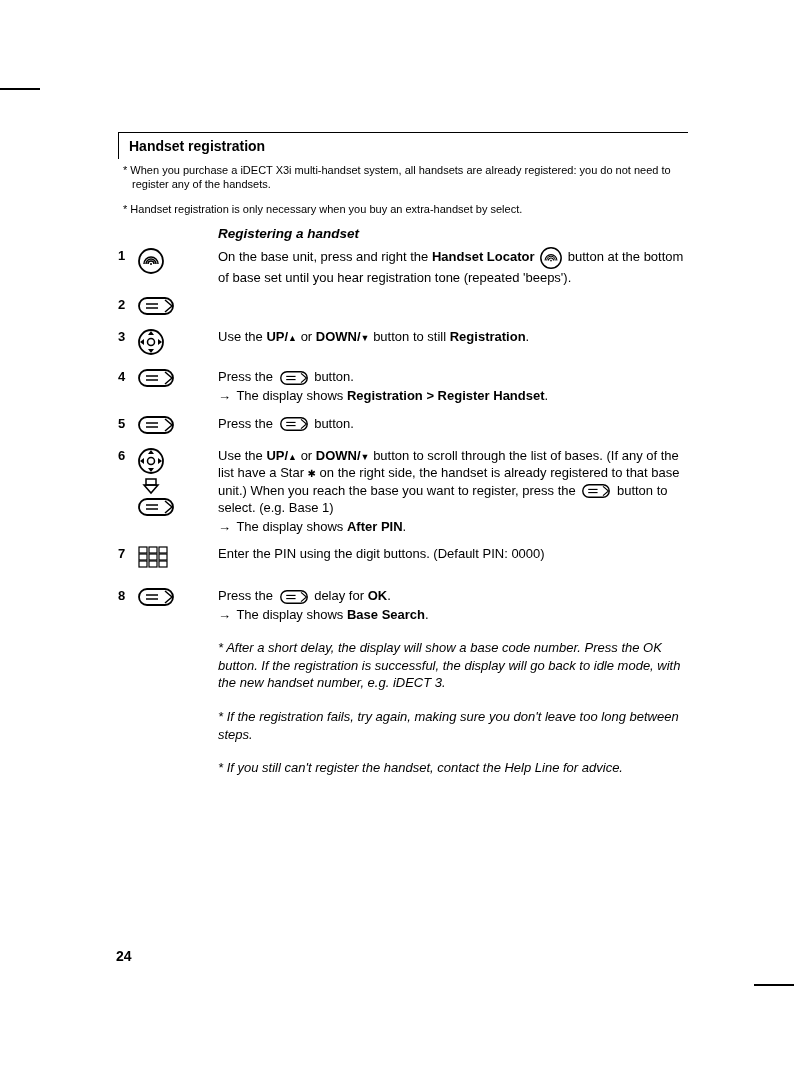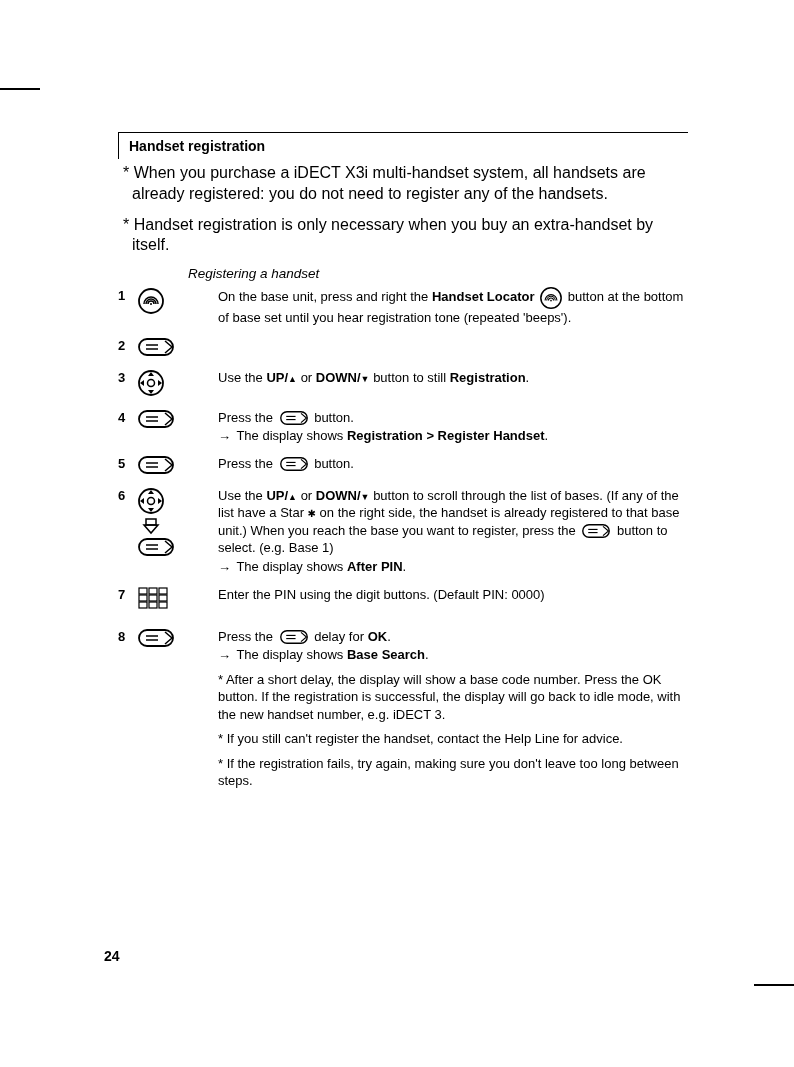--- a/index.html
+++ b/index.html
@@ -37,30 +37,30 @@
     border-top: 1.5px solid #000;
     border-left: 1.5px solid #000;
     padding: 4px 0 4px 10px;
     margin-bottom: 0;
   }
   .header-box span {
     font-weight: bold;
     font-size: 14px;
   }
   .note {
-    font-size: 16px;
+    font-size: 11px;
     margin: 4px 0 10px 14px;
     line-height: 1.3;
     text-indent: -9px;
   }
   .sub-title {
-    font-weight: normal;
+    font-weight: bold;
     font-style: italic;
     font-size: 13.5px;
-    margin: 6px 0 6px 70px;
+    margin: 6px 0 6px 100px;
   }
   .step-row {
     display: flex;
     font-size: 13px;
     margin-bottom: 10px;
     line-height: 1.35;
   }
   .step-num {
     width: 20px;
     font-weight: bold;
@@ -80,26 +80,27 @@
   }
   .arrow::before {
     content: "→";
     font-weight: bold;
   }
   .result-line {
     display: block;
     margin-top: 1px;
   }
   .italic-note {
+    font-style: italic;
     display: block;
-    margin-top: 7px;
+    margin-top: 16px;
   }
   .page-num {
     position: absolute;
-    left: 104px;
+    left: 116px;
     top: 948px;
     font-weight: bold;
     font-size: 14px;
   }
   svg.icon-svg { display: block; margin-bottom: 3px; }
   .menu-btn-inline {
     display: inline-block;
     vertical-align: middle;
     margin: 0 2px;
   }
@@ -113,21 +114,21 @@
 <div class="crop-tl"></div>
 <div class="crop-br-h"></div>
 
 <div class="page">
 
   <div class="header-box">
     <span>Handset registration</span>
   </div>
 
   <div class="note">* When you purchase a iDECT X3i multi-handset system, all handsets are already registered: you do not need to register any of the handsets.</div>
-  <div class="note">* Handset registration is only necessary when you buy an extra-handset by itself.</div>
+  <div class="note">* Handset registration is only necessary when you buy an extra-handset by select.</div>
 
   <div class="sub-title">Registering a handset</div>
 
   <div class="step-row">
     <div class="step-num">1</div>
     <div class="step-icon">
       <svg class="icon-svg" width="26" height="26" viewBox="0 0 26 26">
           <circle cx="13" cy="13" r="12" fill="none" stroke="#000" stroke-width="1.8"></circle>
           <path d="M6 16 a7 7 0 0 1 14 0" fill="none" stroke="#000" stroke-width="1.5"></path>
           <path d="M8 16 a5 5 0 0 1 10 0" fill="none" stroke="#000" stroke-width="1.5"></path>
@@ -291,20 +292,20 @@
       <span>Press the </span>
       <svg class="menu-btn-inline" width="30" height="14" viewBox="0 0 36 18">
           <rect x="1" y="1" width="34" height="16" rx="8" fill="none" stroke="#000" stroke-width="1.8"></rect>
           <path d="M27 3 L34 9 L27 15" fill="none" stroke="#000" stroke-width="1.5"></path>
           <line x1="8" y1="7" x2="20" y2="7" stroke="#000" stroke-width="1.5"></line>
           <line x1="8" y1="11" x2="20" y2="11" stroke="#000" stroke-width="1.5"></line>
         </svg>
       <span> delay for </span><b>OK</b><span>.</span>
       <span class="result-line"><span class="arrow"></span> <span>The display shows </span><b>Base Search</b><span>.</span></span>
       <span class="italic-note">* After a short delay, the display will show a base code number. Press the OK button. If the registration is successful, the display will go back to idle mode, with the new handset number, e.g. iDECT 3.</span>
+      <span class="italic-note">* If the registration fails, try again, making sure you don't leave too long between steps.</span>
       <span class="italic-note">* If you still can't register the handset, contact the Help Line for advice.</span>
-      <span class="italic-note">* If the registration fails, try again, making sure you don't leave too long between steps.</span>
     </div>
   </div>
 
 </div>
 
 <div class="page-num">24</div>
 
 </body></html>

